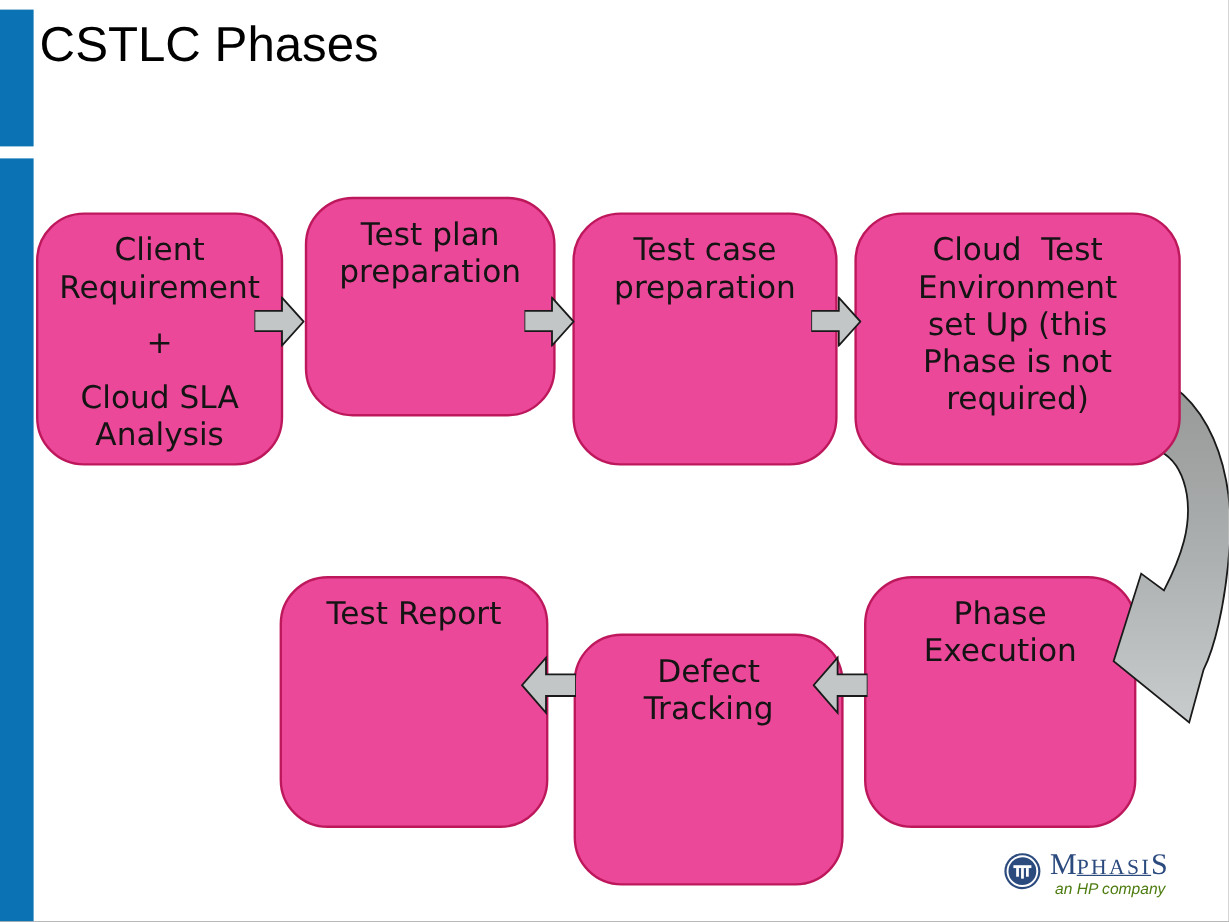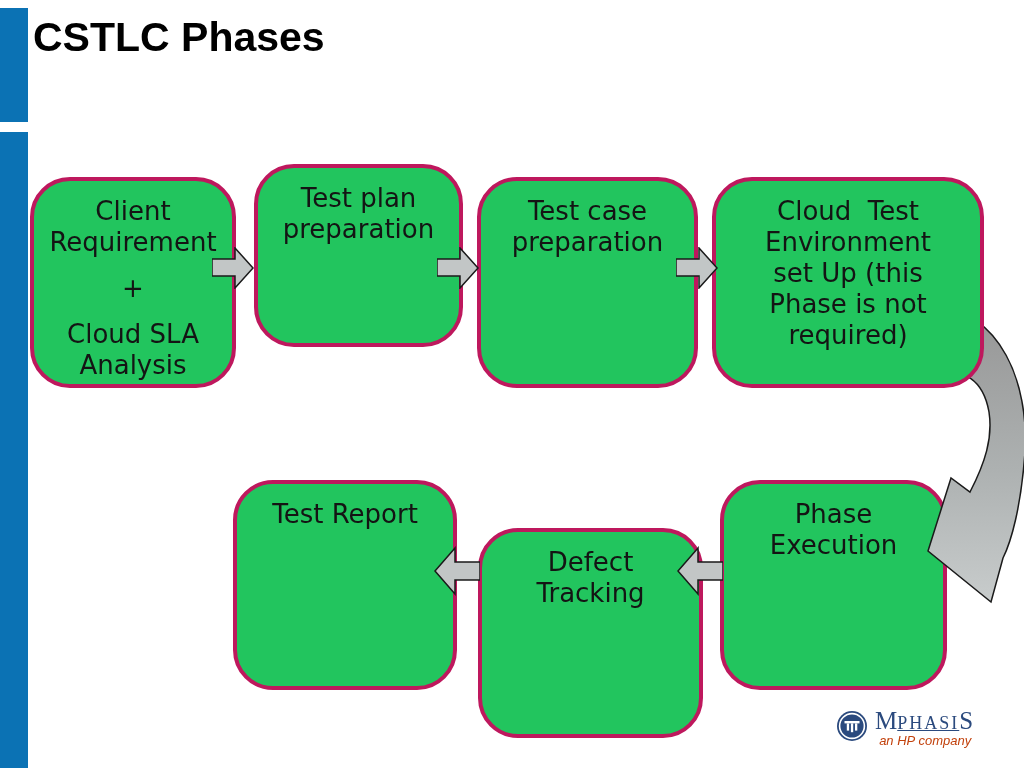--- a/index.html
+++ b/index.html
@@ -7,26 +7,26 @@
     position:relative;width:1024px;height:768px;background:#FFFFFF;
     overflow:hidden;font-family:"DejaVu Sans","Liberation Sans",sans-serif;
   }
   
   .bar{position:absolute;left:0;width:28px;background:#0B72B4;}
   .bar-top{top:8px;height:114px;}
   .bar-main{top:132px;height:636px;}
   
   .title{
     position:absolute;left:33px;top:14px;
-    font-family:"Liberation Sans",sans-serif;font-weight:bold;
+    font-family:"Liberation Sans",sans-serif;font-weight:normal;
     font-size:41px;color:#000;letter-spacing:0px;white-space:nowrap;
   }
   
   .phase{
-    position:absolute;background:#22c55e;border:4px solid #be185d;
+    position:absolute;background:#ec4899;border:2px solid #be185d;
     border-radius:40px;box-sizing:border-box;color:#141414;
     font-size:26px;text-align:center;padding-top:15px;z-index:1;
   }
   .phase .box-line{line-height:31px;white-space:pre;}
   .phase .spacer{height:15px;}
   .b1{left:30px;top:177px;width:206px;height:211px;}
   .b2{left:254px;top:164px;width:209px;height:183px;}
   .b3{left:477px;top:177px;width:221px;height:211px;}
   .b4{left:712px;top:177px;width:272px;height:211px;z-index:3;}
   .b5{left:720px;top:480px;width:227px;height:210px;}
@@ -42,21 +42,21 @@
   
   .curved{position:absolute;left:925px;top:300px;width:100px;height:320px;z-index:2;}
   
   .logo{position:absolute;left:836px;top:708px;display:flex;align-items:flex-start;z-index:5;}
   .logo-mark{width:32px;height:32px;margin-top:2px;}
   .logo-text{margin-left:7px;color:#2B4A7E;font-family:"Liberation Serif",serif;line-height:1;}
   .logo-text .big{font-size:25px;}
   .logo-text .small{font-size:18px;letter-spacing:2px;text-decoration:underline;}
   .tagline{
     font-family:"Liberation Sans",sans-serif;font-style:italic;
-    font-size:13px;color:#c2410c;text-align:right;margin-top:1px;padding-right:2px;
+    font-size:13px;color:#4d7c0f;text-align:right;margin-top:1px;padding-right:2px;
   }
 </style>
 </head>
 <body>
 
 <div id="slide">
 
   <div class="bar bar-top"></div>
   <div class="bar bar-main"></div>
 

